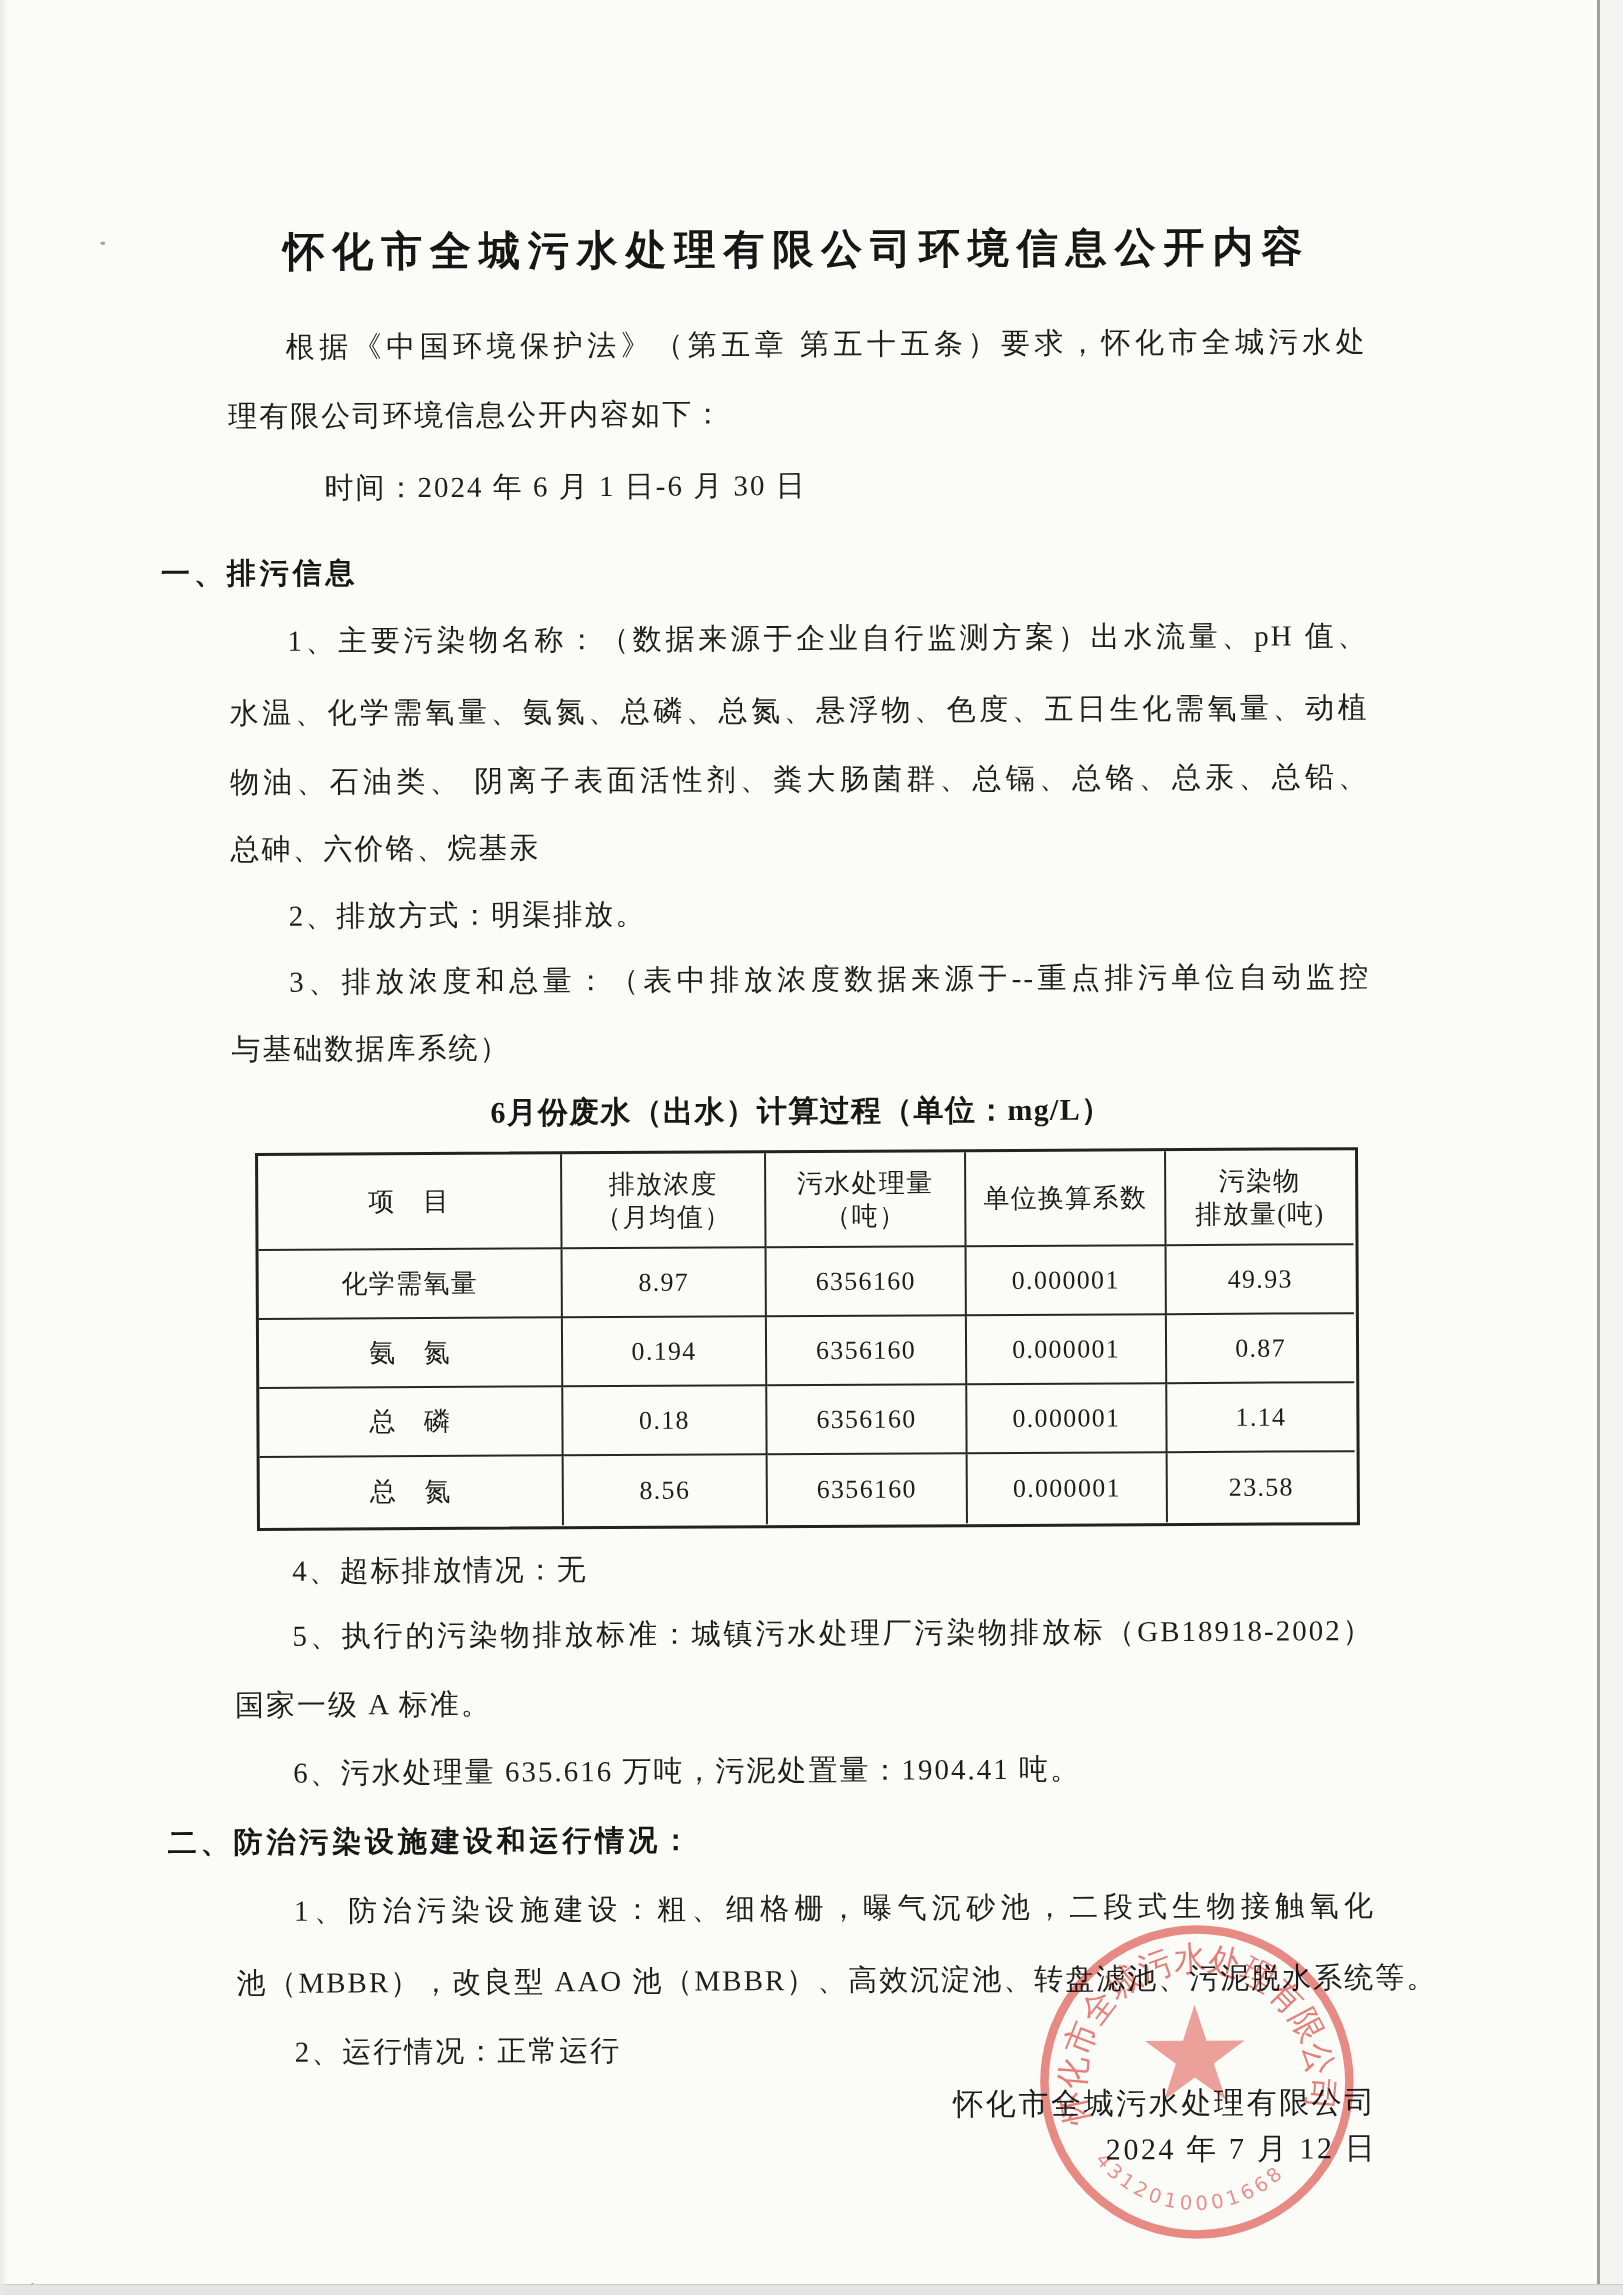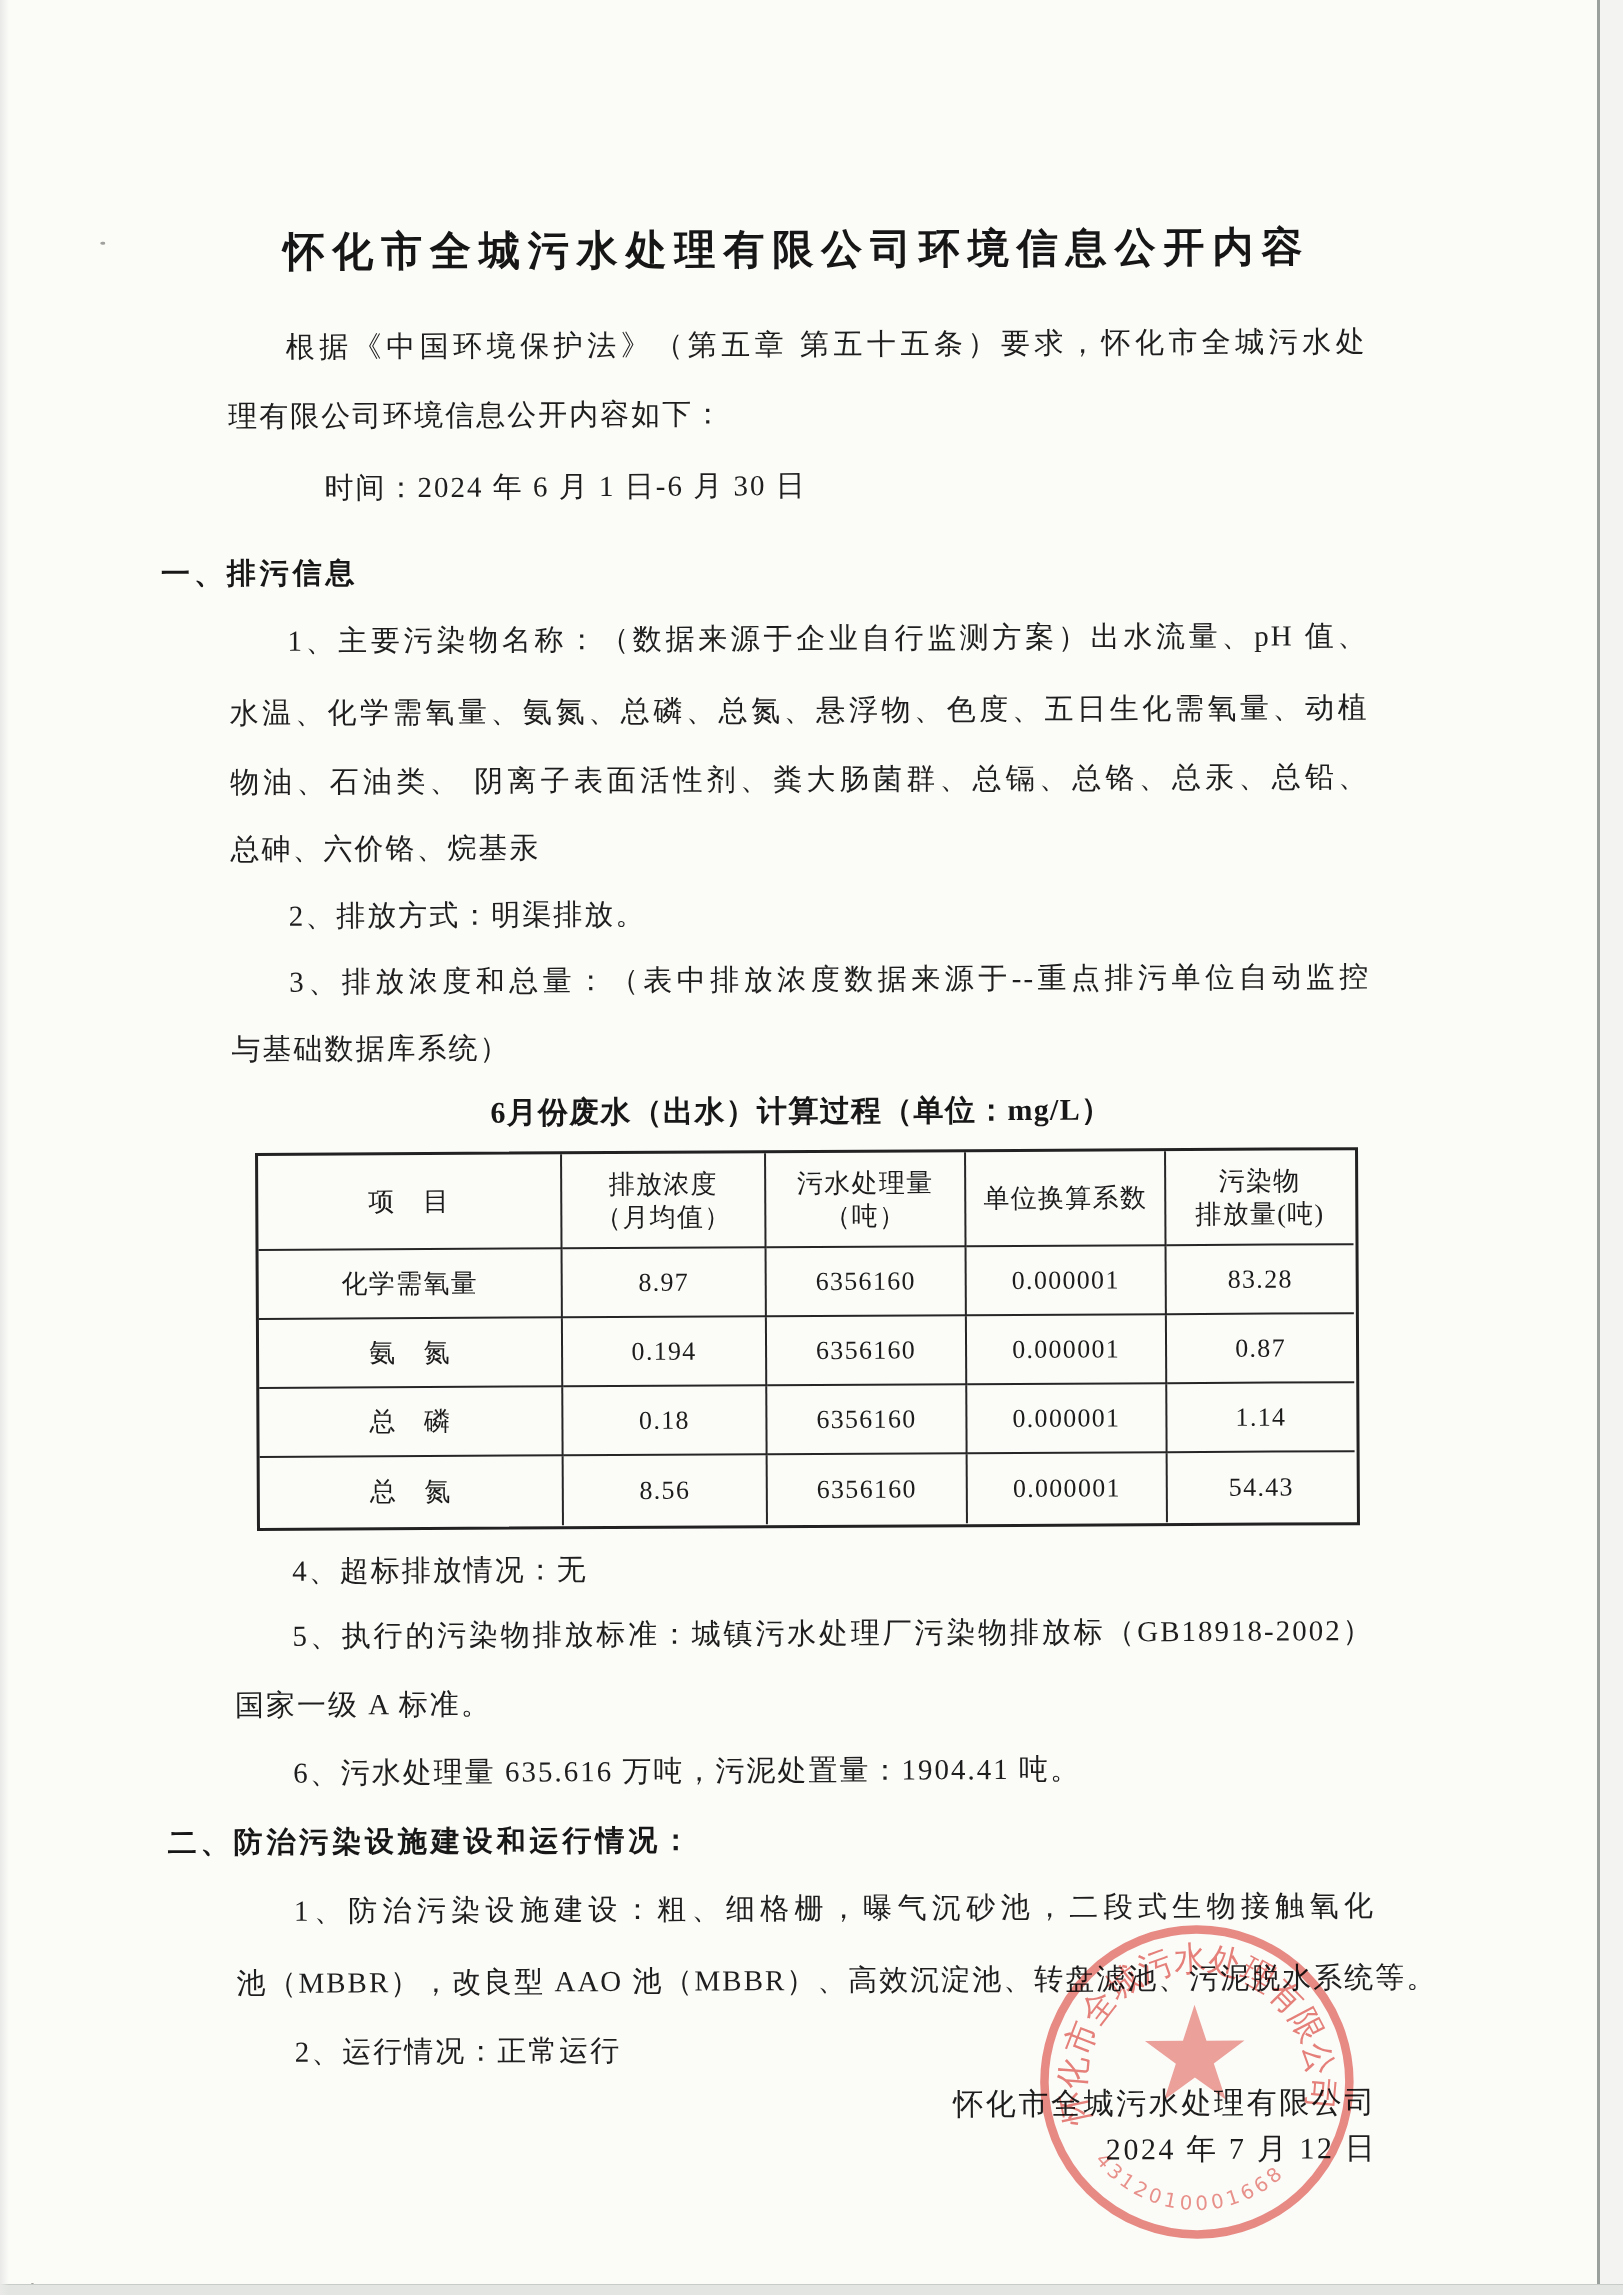--- a/index.html
+++ b/index.html
@@ -93,39 +93,39 @@
     <div class="cell hdr">污水处理量
 （吨）</div>
     <div class="cell hdr">单位换算系数</div>
     <div class="cell hdr lastcol">污染物
 排放量(吨)</div>
 
     <div class="cell">化学需氧量</div>
     <div class="cell">8.97</div>
     <div class="cell">6356160</div>
     <div class="cell">0.000001</div>
-    <div class="cell lastcol">83.28</div>
+    <div class="cell lastcol">49.93</div>
 
     <div class="cell">氨　氮</div>
     <div class="cell">0.194</div>
     <div class="cell">6356160</div>
     <div class="cell">0.000001</div>
     <div class="cell lastcol">0.87</div>
 
     <div class="cell">总　磷</div>
     <div class="cell">0.18</div>
     <div class="cell">6356160</div>
     <div class="cell">0.000001</div>
     <div class="cell lastcol">1.14</div>
 
     <div class="cell lastrow">总　氮</div>
     <div class="cell lastrow">8.56</div>
     <div class="cell lastrow">6356160</div>
     <div class="cell lastrow">0.000001</div>
-    <div class="cell lastcol lastrow">54.43</div>
+    <div class="cell lastcol lastrow">23.58</div>
   </div>
 
   <div class="bline" style="left:290px;top:1548px;">4、超标排放情况：无</div>
   <div class="bline just" style="left:290px;top:1613px;width:1081px;">5、执行的污染物排放标准：城镇污水处理厂污染物排放标（GB18918-2002）</div>
   <div class="bline" style="left:232px;top:1682px;">国家一级 A 标准。</div>
   <div class="bline" style="left:290px;top:1750px;">6、污水处理量 635.616 万吨，污泥处置量：1904.41 吨。</div>
   <div class="bline sec" style="left:164px;top:1819px;">二、防治污染设施建设和运行情况：</div>
   <div class="bline just" style="left:290px;top:1888px;width:1081px;">1、防治污染设施建设：粗、细格栅，曝气沉砂池，二段式生物接触氧化</div>
   <div class="bline" style="left:232px;top:1960px;">池（MBBR），改良型 AAO 池（MBBR）、高效沉淀池、转盘滤池、污泥脱水系统等。</div>
   <div class="bline" style="left:290px;top:2029px;">2、运行情况：正常运行</div>

